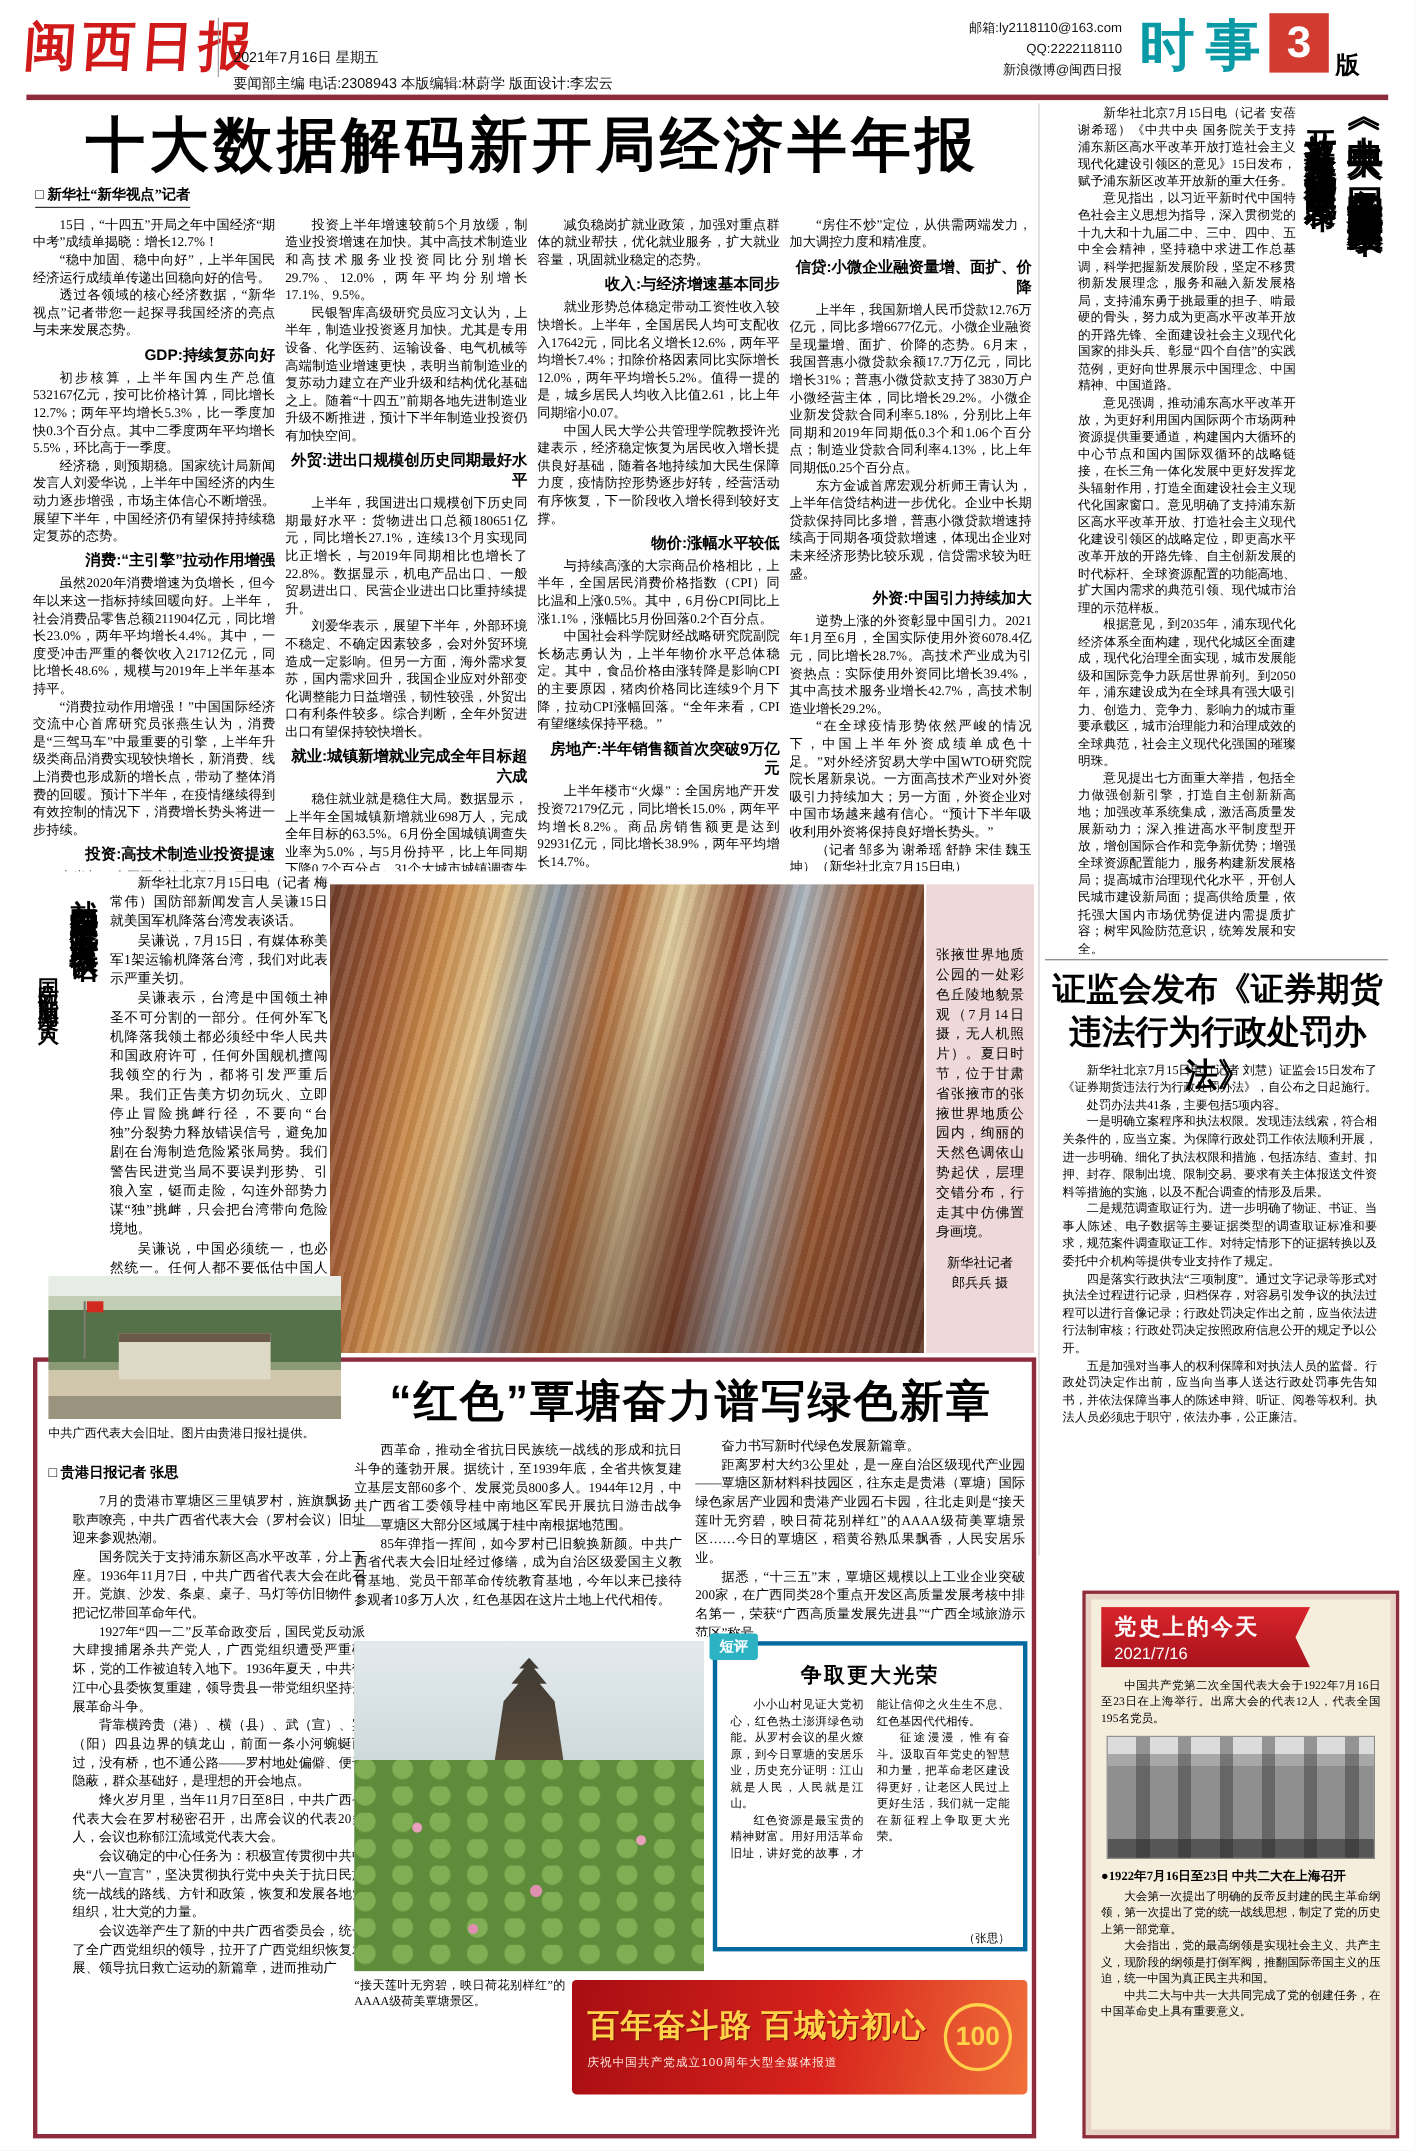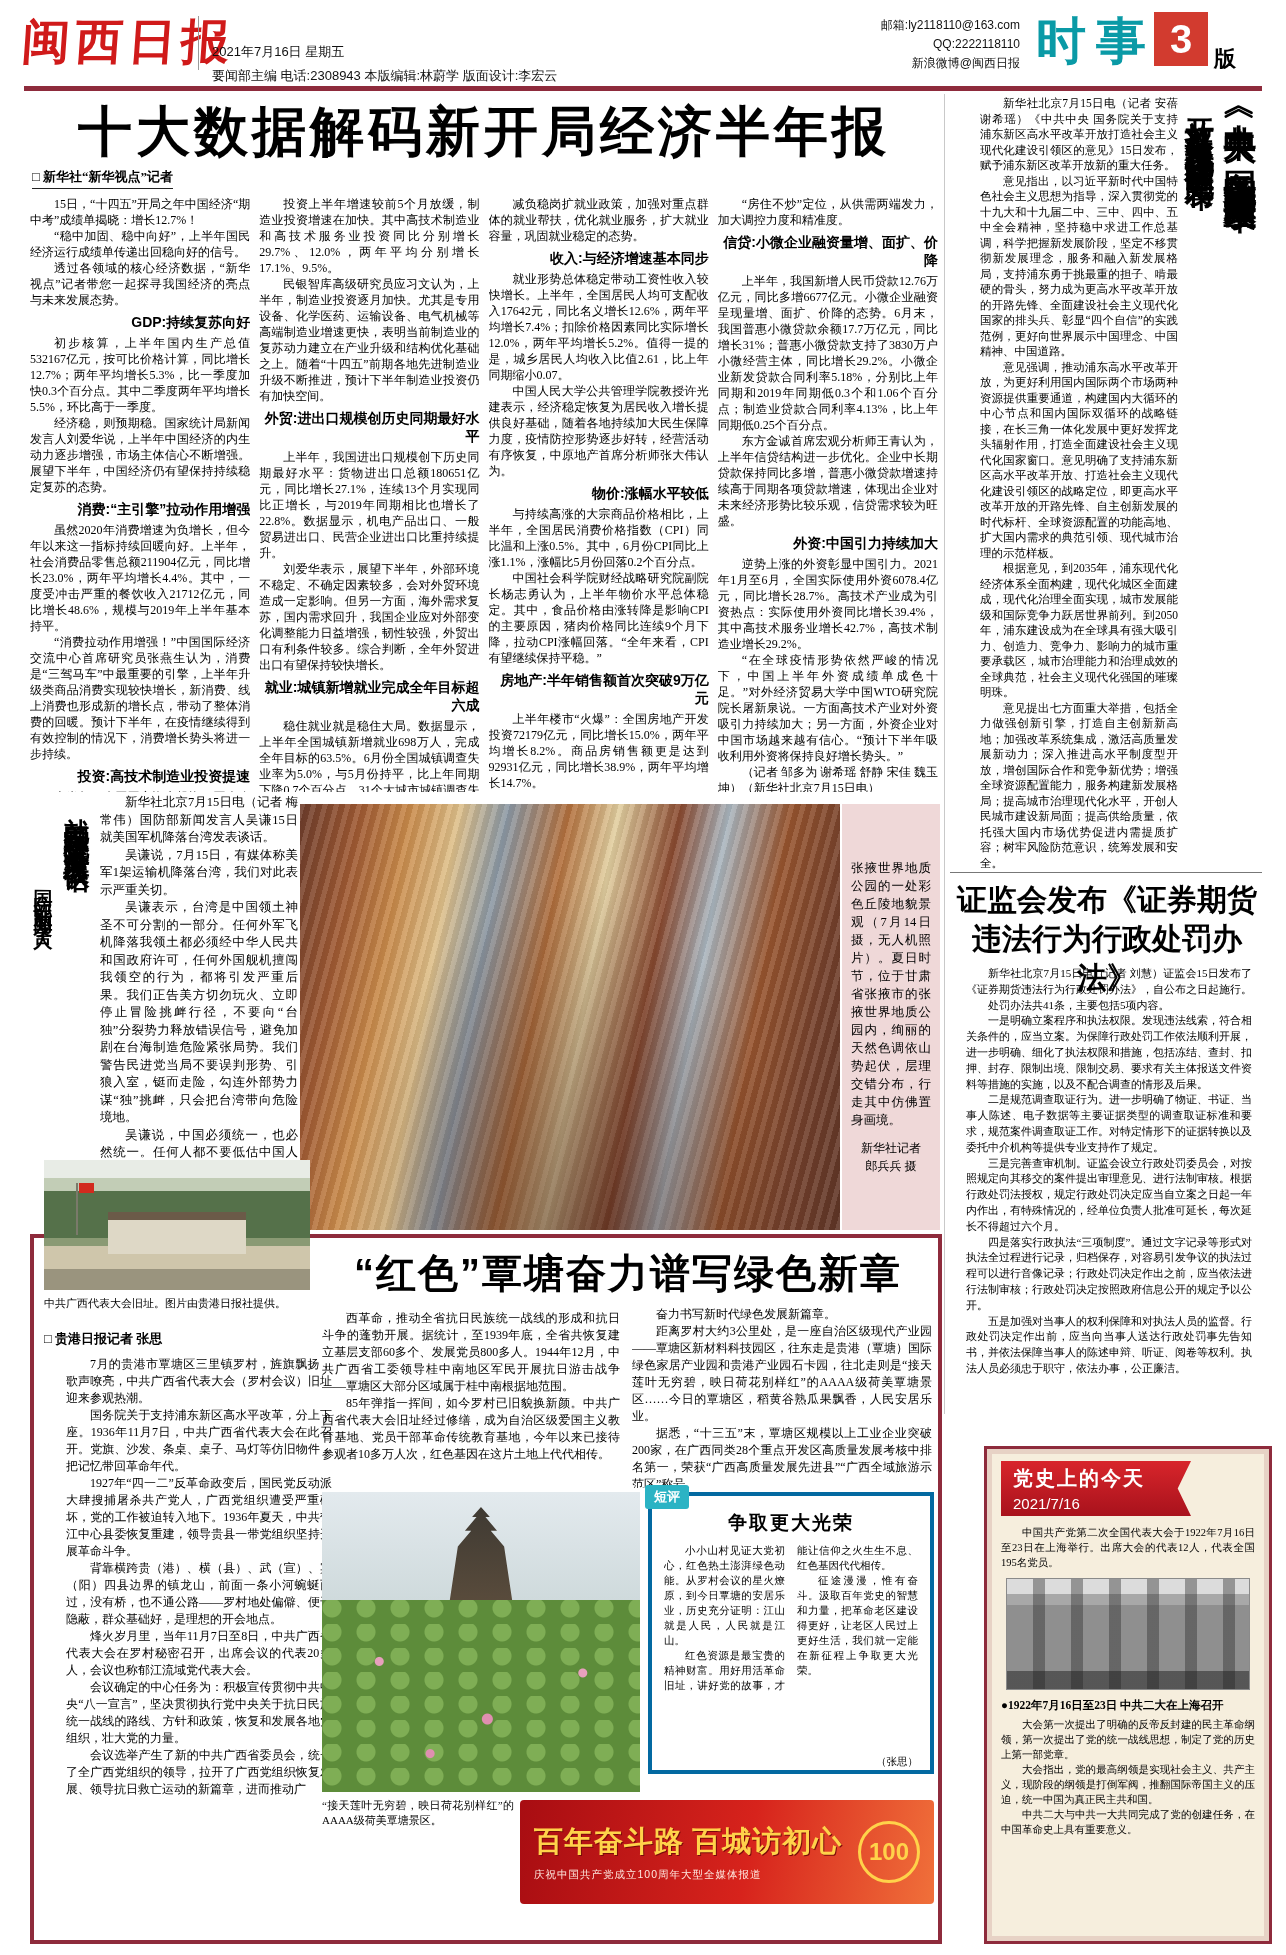--- a/index.html
+++ b/index.html
@@ -162,21 +162,21 @@
         <div class="sub">外贸:进出口规模创历史同期最好水平</div>
         <div class="para">上半年，我国进出口规模创下历史同期最好水平：货物进出口总额180651亿元，同比增长27.1%，连续13个月实现同比正增长，与2019年同期相比也增长了22.8%。数据显示，机电产品出口、一般贸易进出口、民营企业进出口比重持续提升。</div>
         <div class="para">刘爱华表示，展望下半年，外部环境不稳定、不确定因素较多，会对外贸环境造成一定影响。但另一方面，海外需求复苏，国内需求回升，我国企业应对外部变化调整能力日益增强，韧性较强，外贸出口有利条件较多。综合判断，全年外贸进出口有望保持较快增长。</div>
         <div class="sub">就业:城镇新增就业完成全年目标超六成</div>
         <div class="para">稳住就业就是稳住大局。数据显示，上半年全国城镇新增就业698万人，完成全年目标的63.5%。6月份全国城镇调查失业率为5.0%，与5月份持平，比上年同期下降0.7个百分点。31个大城市城镇调查失业率为5.2%，与5月份持平。</div>
       </div>
     <div class="col flow">
         <div class="para">减负稳岗扩就业政策，加强对重点群体的就业帮扶，优化就业服务，扩大就业容量，巩固就业稳定的态势。</div>
         <div class="sub">收入:与经济增速基本同步</div>
         <div class="para">就业形势总体稳定带动工资性收入较快增长。上半年，全国居民人均可支配收入17642元，同比名义增长12.6%，两年平均增长7.4%；扣除价格因素同比实际增长12.0%，两年平均增长5.2%。值得一提的是，城乡居民人均收入比值2.61，比上年同期缩小0.07。</div>
-        <div class="para">中国人民大学公共管理学院教授许光建表示，经济稳定恢复为居民收入增长提供良好基础，随着各地持续加大民生保障力度，疫情防控形势逐步好转，经营活动有序恢复，中原地产首席分析师张大伟认为。</div>
+        <div class="para">中国人民大学公共管理学院教授许光建表示，经济稳定恢复为居民收入增长提供良好基础，随着各地持续加大民生保障力度，疫情防控形势逐步好转，经营活动有序恢复，下一阶段收入增长得到较好支撑。</div>
         <div class="sub">物价:涨幅水平较低</div>
         <div class="para">与持续高涨的大宗商品价格相比，上半年，全国居民消费价格指数（CPI）同比温和上涨0.5%。其中，6月份CPI同比上涨1.1%，涨幅比5月份回落0.2个百分点。</div>
         <div class="para">中国社会科学院财经战略研究院副院长杨志勇认为，上半年物价水平总体稳定。其中，食品价格由涨转降是影响CPI的主要原因，猪肉价格同比连续9个月下降，拉动CPI涨幅回落。“全年来看，CPI有望继续保持平稳。”</div>
         <div class="sub">房地产:半年销售额首次突破9万亿元</div>
         <div class="para">上半年楼市“火爆”：全国房地产开发投资72179亿元，同比增长15.0%，两年平均增长8.2%。商品房销售额更是达到92931亿元，同比增长38.9%，两年平均增长14.7%。</div>
         <div class="para">中原地产首席分析师张大伟认为，约谈整顿、租售并举、打击学区房炒作……上半年调控政策持续“升级加码”，从整体房价数据看，一系列调控效果显现，未来市场有望进一步平稳。下一步仍需坚持</div>
       </div>
     <div class="col">
       <div class="flow">
           <div class="para">“房住不炒”定位，从供需两端发力，加大调控力度和精准度。</div>
@@ -207,21 +207,20 @@
   <div class="abs csrc-rule"></div>
   <div class="abs csrc-head">
     <div>证监会发布《证券期货</div>
     <div>违法行为行政处罚办法》</div>
   </div>
   <div class="abs flow csrc-body">
       <div class="para">新华社北京7月15日电（记者 刘慧）证监会15日发布了《证券期货违法行为行政处罚办法》，自公布之日起施行。</div>
       <div class="para">处罚办法共41条，主要包括5项内容。</div>
       <div class="para">一是明确立案程序和执法权限。发现违法线索，符合相关条件的，应当立案。为保障行政处罚工作依法顺利开展，进一步明确、细化了执法权限和措施，包括冻结、查封、扣押、封存、限制出境、限制交易、要求有关主体报送文件资料等措施的实施，以及不配合调查的情形及后果。</div>
       <div class="para">二是规范调查取证行为。进一步明确了物证、书证、当事人陈述、电子数据等主要证据类型的调查取证标准和要求，规范案件调查取证工作。对特定情形下的证据转换以及委托中介机构等提供专业支持作了规定。</div>
-      <div class="para">三是完善查审机制。证监会设立行政处罚委员会，对按照规定向其移交的案件提出审理意见、进行法制审核。根据行政处罚法授权，规定行政处罚决定应当自立案之日起一年内作出，有特殊情况的，经单位负责人批准可延长，每次延长不得超过六个月。</div>
       <div class="para">四是落实行政执法“三项制度”。通过文字记录等形式对执法全过程进行记录，归档保存，对容易引发争议的执法过程可以进行音像记录；行政处罚决定作出之前，应当依法进行法制审核；行政处罚决定按照政府信息公开的规定予以公开。</div>
       <div class="para">五是加强对当事人的权利保障和对执法人员的监督。行政处罚决定作出前，应当向当事人送达行政处罚事先告知书，并依法保障当事人的陈述申辩、听证、阅卷等权利。执法人员必须忠于职守，依法办事，公正廉洁。</div>
     </div>
 
   <div class="abs vtitle def-kicker">国防部新闻发言人</div>
   <div class="abs vtitle def-title">就美国军机降落台湾发表谈话</div>
   <div class="abs flow def-body">
       <div class="para">新华社北京7月15日电（记者 梅常伟）国防部新闻发言人吴谦15日就美国军机降落台湾发表谈话。</div>
       <div class="para">吴谦说，7月15日，有媒体称美军1架运输机降落台湾，我们对此表示严重关切。</div>
       <div class="para">吴谦表示，台湾是中国领土神圣不可分割的一部分。任何外军飞机降落我领土都必须经中华人民共和国政府许可，任何外国舰机擅闯我领空的行为，都将引发严重后果。我们正告美方切勿玩火、立即停止冒险挑衅行径，不要向“台独”分裂势力释放错误信号，避免加剧在台海制造危险紧张局势。我们警告民进党当局不要误判形势、引狼入室，铤而走险，勾连外部势力谋“独”挑衅，只会把台湾带向危险境地。</div>

